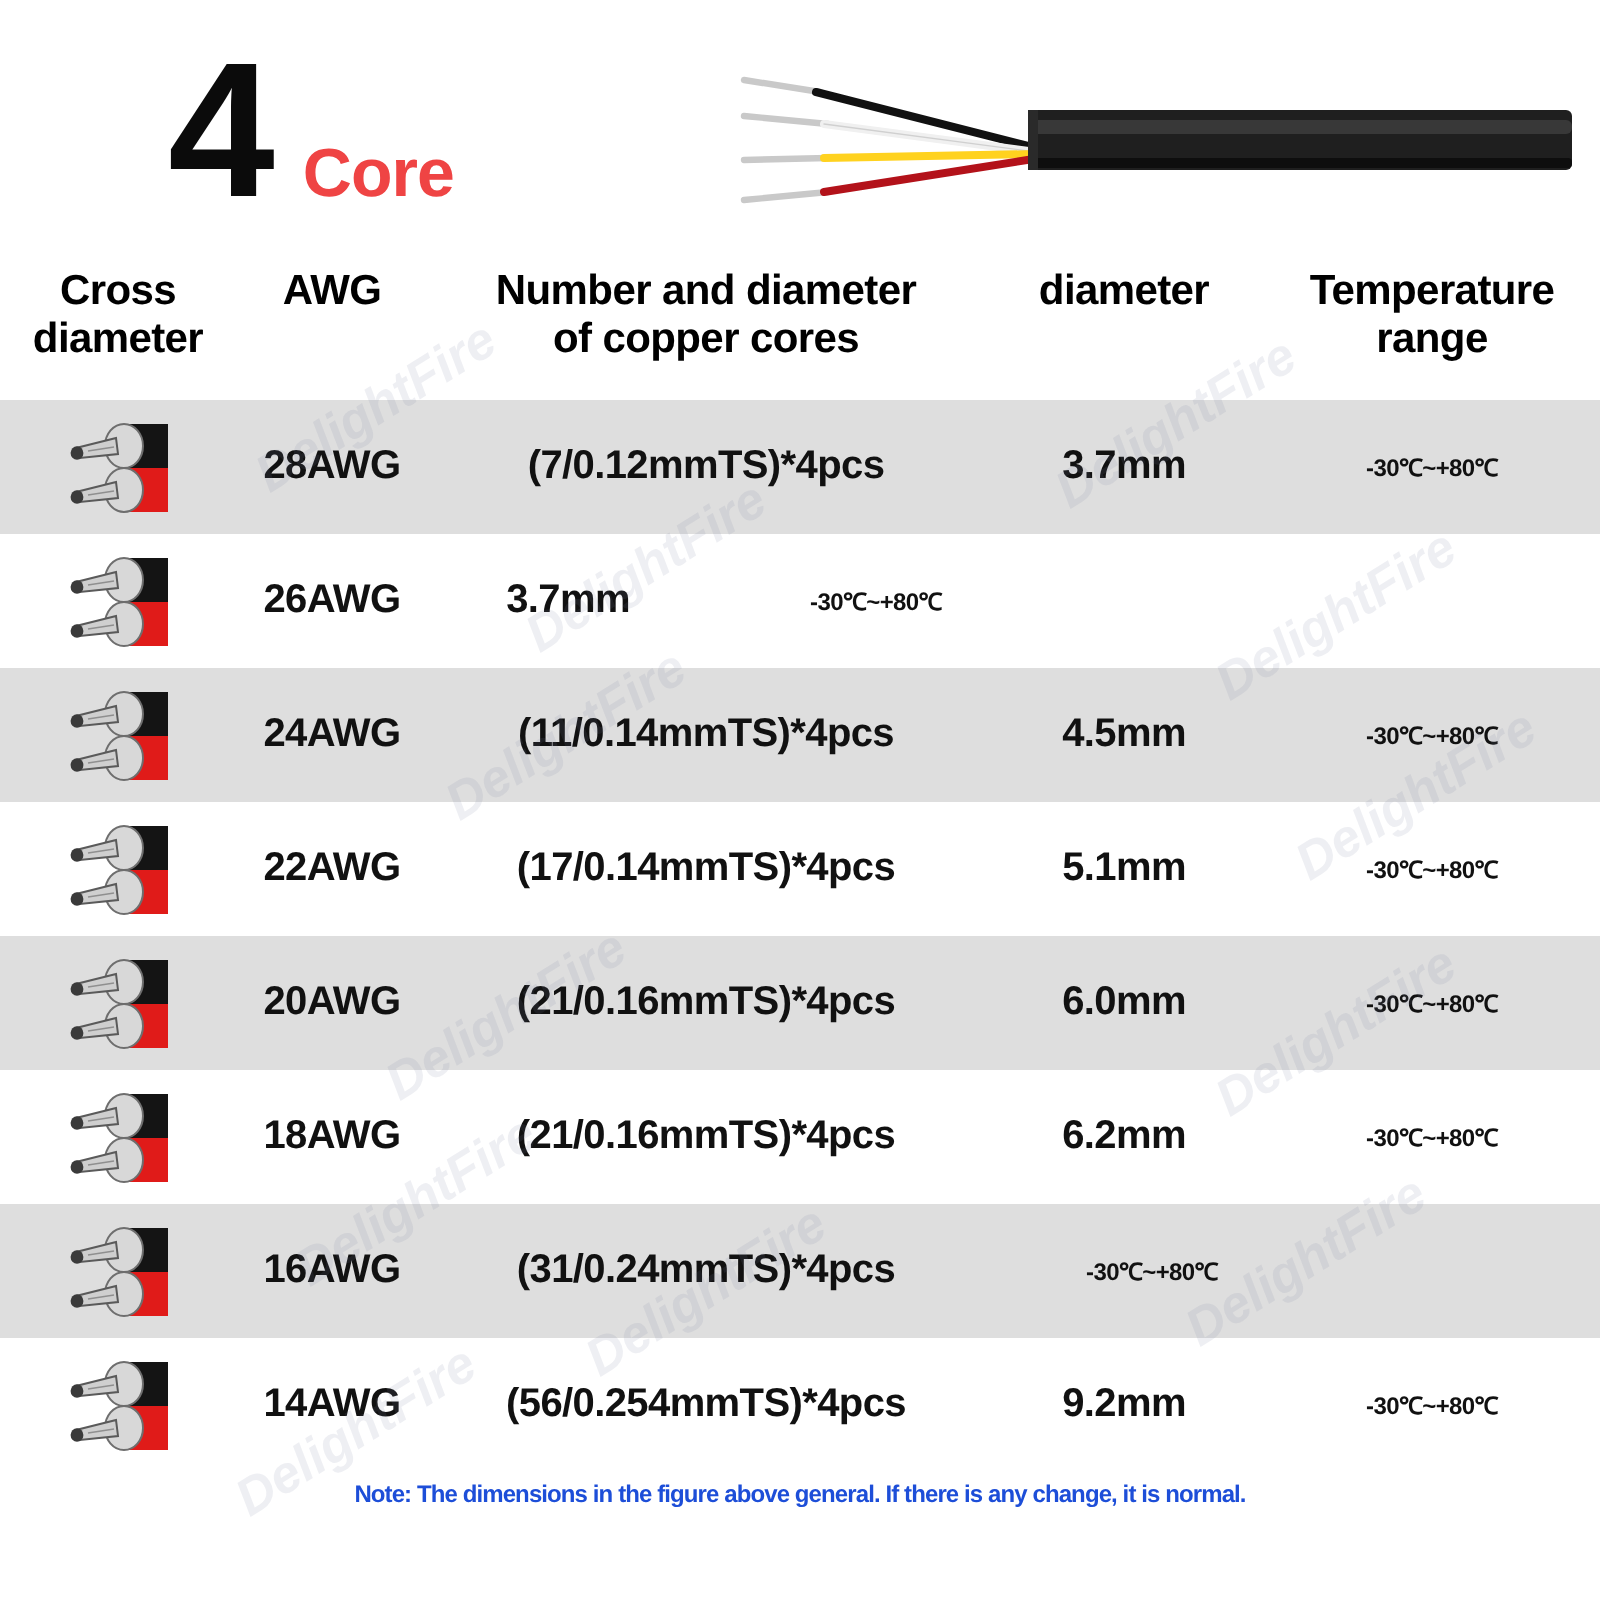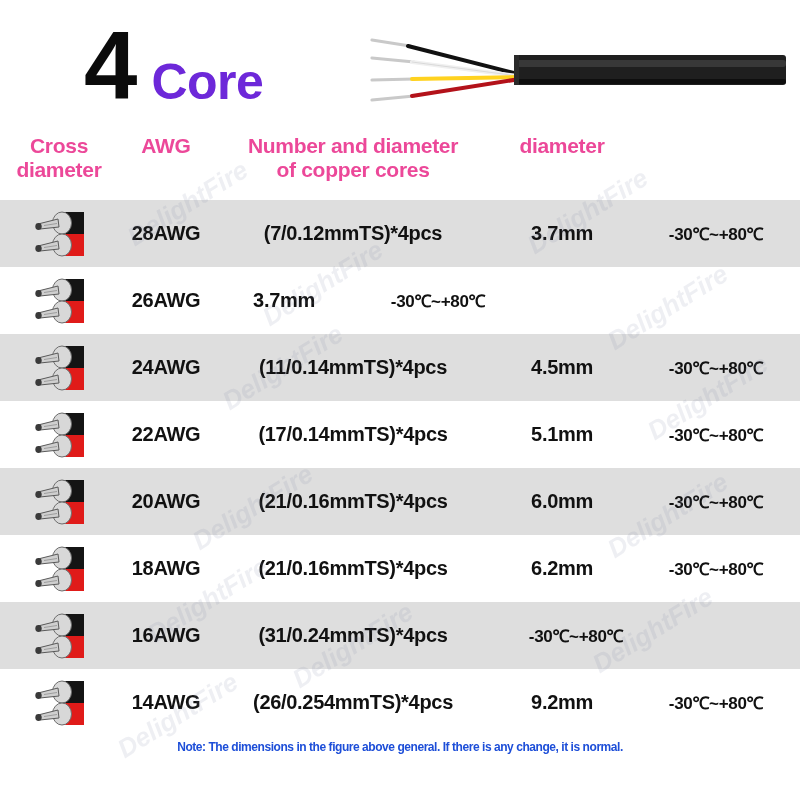--- a/index.html
+++ b/index.html
@@ -30,24 +30,24 @@
     white-space: nowrap;
   }
   .hero-num {
     font-size: 96px;
     font-weight: 700;
     line-height: 1;
     color: #0b0b0b;
     letter-spacing: -2px;
   }
   .hero-word {
-    font-size: 50px;
+    font-size: 34px;
     font-weight: 700;
     line-height: 1;
-    color: #6d28d9;
+    color: #ef4444;
     margin-left: 16px;
     letter-spacing: -0.5px;
   }
   .hero-cable {
     position: absolute;
     left: 350px;
     top: 22px;
     width: 440px;
     height: 96px;
   }
@@ -60,21 +60,21 @@
     display: flex;
     align-items: flex-start;
     height: 72px;
     background: #ffffff;
     padding-top: 6px;
     box-sizing: border-box;
   }
   .th {
     font-size: 21px;
     font-weight: 700;
-    color: #ec4899;
+    color: #000000;
     text-align: center;
     line-height: 1.14;
     letter-spacing: -0.3px;
   }
 
   .col-xsec   { width: 118px; flex: 0 0 118px; }
   .col-awg    { width: 96px;  flex: 0 0 96px;  }
   .col-cores  { width: 278px; flex: 0 0 278px; }
   .col-diam   { width: 140px; flex: 0 0 140px; }
   .col-temp   { width: 168px; flex: 0 0 168px; }
@@ -89,21 +89,21 @@
 
   .cell {
     font-size: 20px;
     font-weight: 700;
     color: #111111;
     text-align: center;
     letter-spacing: -0.3px;
     white-space: nowrap;
   }
   .cell-cores { font-size: 20px; }
-  .cell-temp  { font-size: 17px; }
+  .cell-temp  { font-size: 12px; }
 
   .xsec-wrap {
     width: 118px;
     display: flex;
     justify-content: center;
     align-items: center;
   }
   .xsec-icon {
     width: 62px;
     height: 52px;
@@ -180,20 +180,24 @@
     <div class="th col-awg">
       <div>AWG</div>
     </div>
     <div class="th col-cores">
       <div>Number and diameter</div>
       <div>of copper cores</div>
     </div>
     <div class="th col-diam">
       <div>diameter</div>
     </div>
+    <div class="th col-temp">
+      <div>Temperature</div>
+      <div>range</div>
+    </div>
   </div>
 
   <div id="tbody">
       <div class="trow odd">
         <div class="xsec-wrap">
   <svg class="xsec-icon" viewBox="0 0 62 52">
     <rect x="34" y="4" width="22" height="22" fill="#141414"></rect>
     <rect x="34" y="26" width="22" height="22" fill="#e01b19"></rect>
     <g stroke="#6e6e6e" stroke-width="1" fill="#d8d8d8">
       <ellipse cx="34" cy="15" rx="9.5" ry="11"></ellipse>
@@ -401,21 +405,21 @@
       <ellipse cx="10.5" cy="18.5" rx="3.2" ry="3.4"></ellipse>
       <ellipse cx="10.5" cy="40.5" rx="3.2" ry="3.4"></ellipse>
     </g>
     <g stroke="#8f8f8f" stroke-width="0.8" fill="none">
       <path d="M16 17.5 L29 15.5"></path>
       <path d="M16 39.5 L29 37.5"></path>
     </g>
   </svg>
         </div>
         <div class="cell col-awg">14AWG</div>
-        <div class="cell cell-cores col-cores">(26/0.254mmTS)*4pcs</div>
+        <div class="cell cell-cores col-cores">(56/0.254mmTS)*4pcs</div>
         <div class="cell col-diam">9.2mm</div>
         <div class="cell cell-temp col-temp">-30℃~+80℃</div>
       </div>
     </div>
 
 </div>
 
 <div class="note">Note: The dimensions in the figure above general. If there is any change, it is normal.</div>
 
 <div id="watermark-layer">

